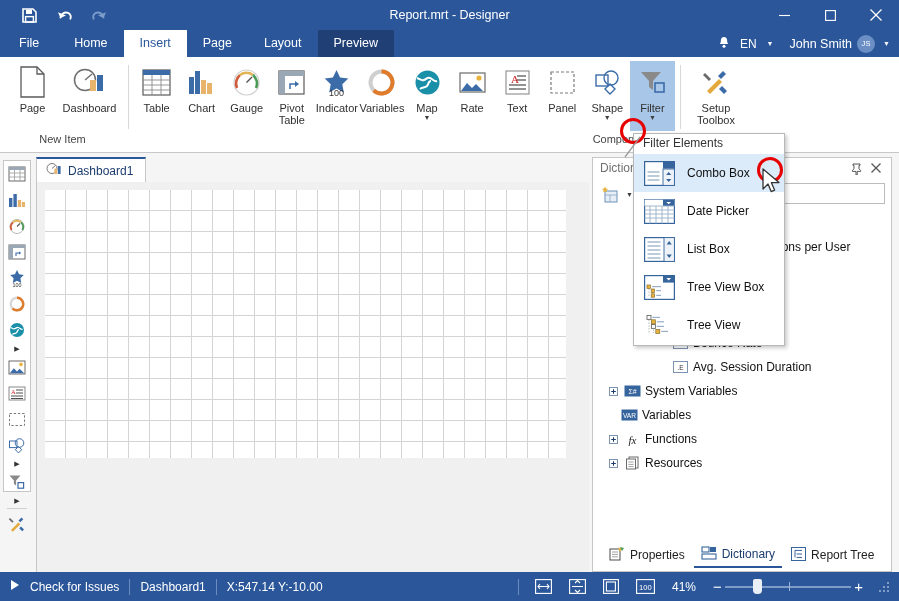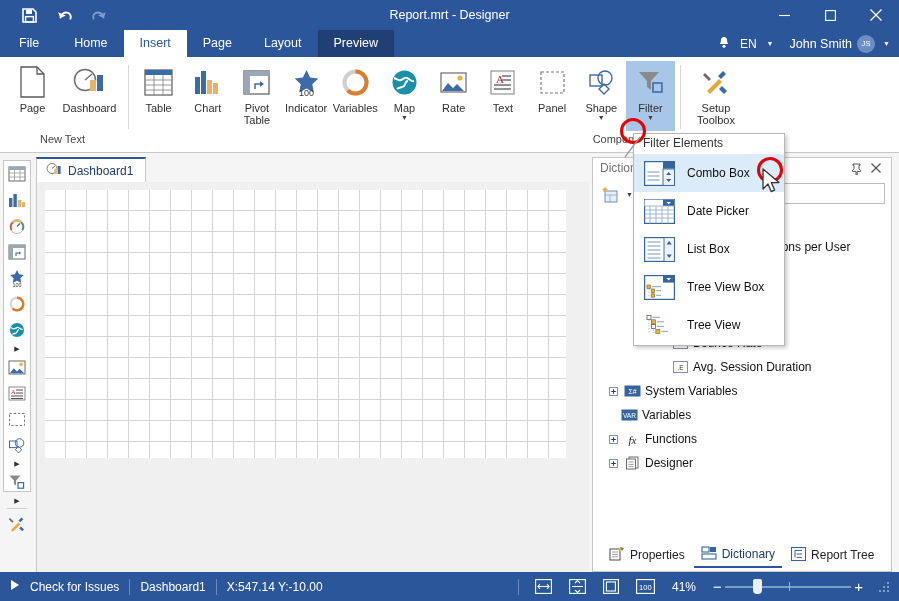--- a/index.html
+++ b/index.html
@@ -273,21 +273,21 @@
               <svg width="34" height="32" viewBox="0 0 34 32">
                   <circle cx="12" cy="14" r="10.5" fill="none" stroke="#6e6e6e" stroke-width="1.5"></circle>
                   <line x1="12" y1="14" x2="19" y2="8" stroke="#6e6e6e" stroke-width="1.4"></line>
                   <rect x="17" y="14" width="6" height="11" fill="#e8b36a"></rect>
                   <rect x="24" y="9" width="6" height="16" fill="#3c6ca8"></rect>
                 </svg>
             </div>
             <div class="lb">Dashboard</div>
           </div>
         </div>
-        <div class="rib-grouplabel">New Text</div>
+        <div class="rib-grouplabel">New Item</div>
       </div>
 
       <div class="rib-sep"></div>
 
       <div class="rib-group" style="width:545px;">
         <div class="rib-items">
           <div class="rib-item">
             <div class="ic">
               <svg width="31" height="31" viewBox="0 0 31 31">
                   <rect x="2" y="3" width="27" height="25" fill="#fff" stroke="#5a5a5a" stroke-width="1.2"></rect>
@@ -310,20 +310,32 @@
                   <rect x="9" y="4" width="5" height="23" fill="#3c6ca8"></rect>
                   <rect x="15" y="13" width="5" height="14" fill="#e8b36a"></rect>
                   <rect x="21" y="16" width="5" height="11" fill="#e8b36a"></rect>
                 </svg>
             </div>
             <div class="lb">Chart</div>
           </div>
           <div class="rib-item">
             <div class="ic">
               <svg width="31" height="31" viewBox="0 0 31 31">
+                  <circle cx="15.5" cy="15.5" r="12.5" fill="none" stroke="#cfcfcf" stroke-width="1.2"></circle>
+                  <path d="M6 21A11 11 0 0 1 9 8" fill="none" stroke="#d05a3a" stroke-width="2.6"></path>
+                  <path d="M9 8a11 11 0 0 1 13 0" fill="none" stroke="#e3b455" stroke-width="2.6"></path>
+                  <path d="M22 8a11 11 0 0 1 3 13" fill="none" stroke="#4a9a56" stroke-width="2.6"></path>
+                  <line x1="15.5" y1="15.5" x2="21" y2="10" stroke="#555" stroke-width="1.5"></line>
+                </svg>
+            </div>
+            <div class="lb">Gauge</div>
+          </div>
+          <div class="rib-item">
+            <div class="ic">
+              <svg width="31" height="31" viewBox="0 0 31 31">
                   <rect x="3" y="4" width="25" height="23" fill="#fff" stroke="#5a5a5a" stroke-width="1.2"></rect>
                   <rect x="3" y="4" width="25" height="5" fill="#9aa7b5"></rect>
                   <rect x="3" y="9" width="6" height="18" fill="#9aa7b5"></rect>
                   <path d="M14 22v-5h7" fill="none" stroke="#3c6ca8" stroke-width="1.5"></path>
                   <path d="M19 14l4 3-4 3z" fill="#3c6ca8"></path>
                 </svg>
             </div>
             <div class="lb">Pivot
 Table</div>
           </div>
@@ -713,21 +725,21 @@
             <svg width="15" height="14" viewBox="0 0 15 14">
               <rect x="4" y="1" width="9" height="11" fill="#fff" stroke="#6a6a6a" stroke-width="1"></rect>
               <rect x="1.5" y="3" width="9" height="10" fill="#fff" stroke="#6a6a6a" stroke-width="1"></rect>
               <g stroke="#8a8a8a" stroke-width=".8">
                 <line x1="3.4" y1="6" x2="8.6" y2="6"></line>
                 <line x1="3.4" y1="8.4" x2="8.6" y2="8.4"></line>
                 <line x1="3.4" y1="10.6" x2="8.6" y2="10.6"></line>
               </g>
             </svg>
           </span>
-        <span class="tn-lb">Designer</span>
+        <span class="tn-lb">Resources</span>
       </div>
     </div>
 
     <div class="rp-tabs">
       <div class="rp-tab">
         <span><svg width="16" height="15" viewBox="0 0 16 15">
               <rect x="1" y="3" width="10" height="11" fill="#fff" stroke="#4a4a4a" stroke-width="1"></rect>
               <g stroke="#8a8a8a" stroke-width=".8">
                 <line x1="3" y1="6" x2="9" y2="6"></line>
                 <line x1="3" y1="8.4" x2="9" y2="8.4"></line>

